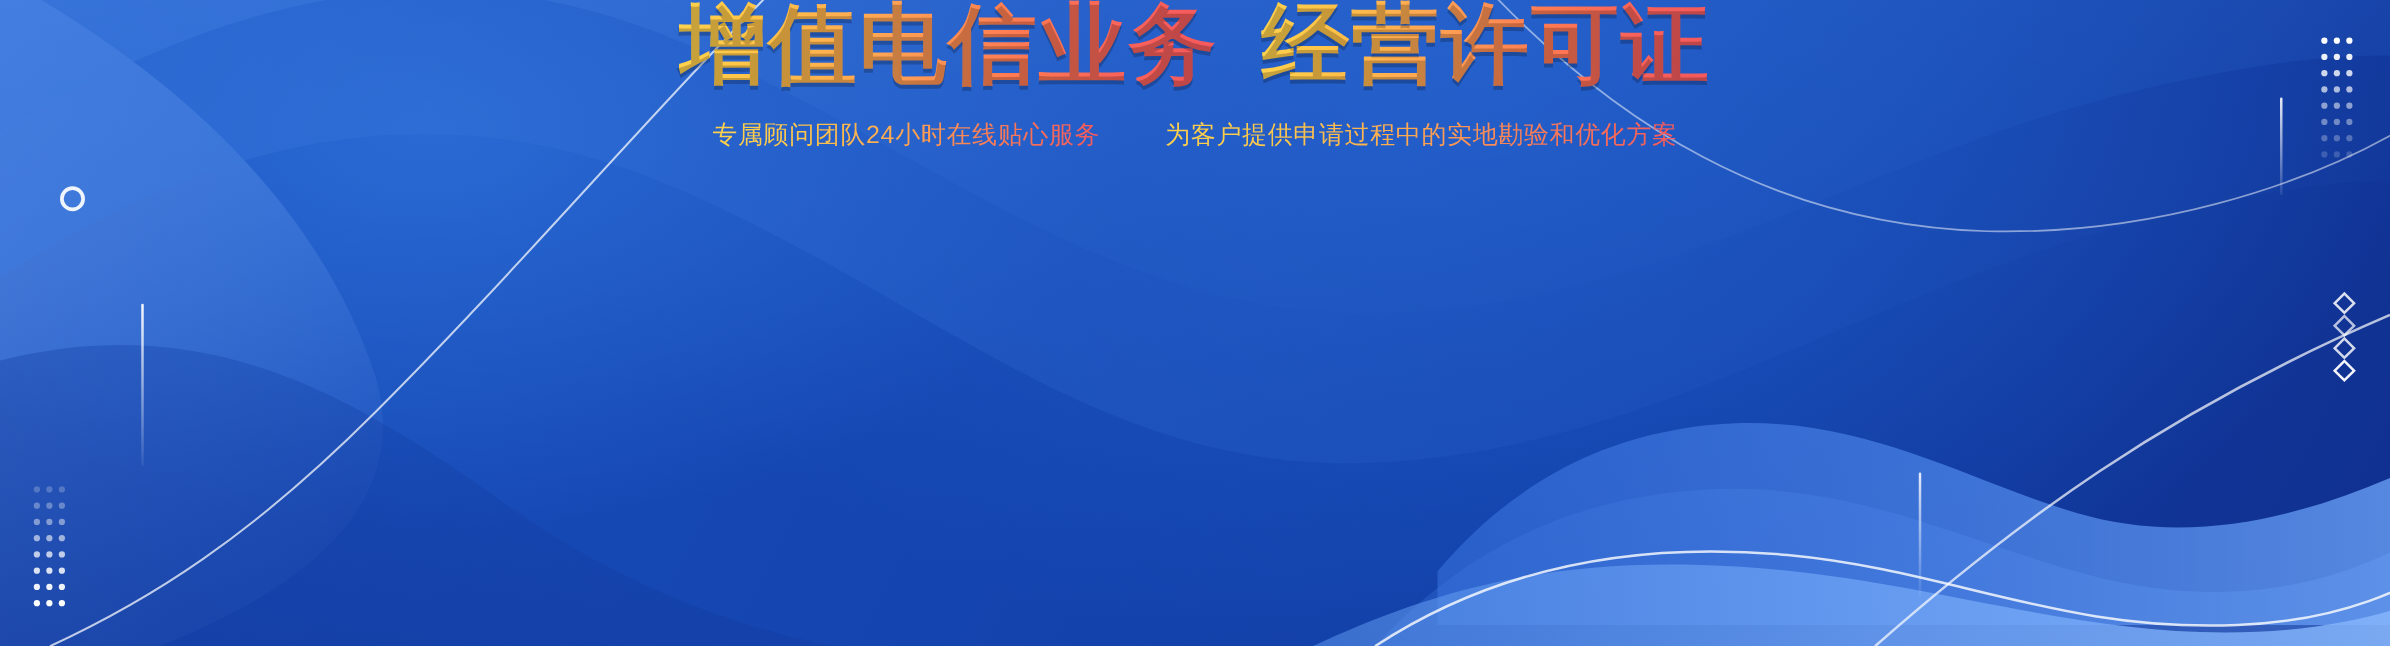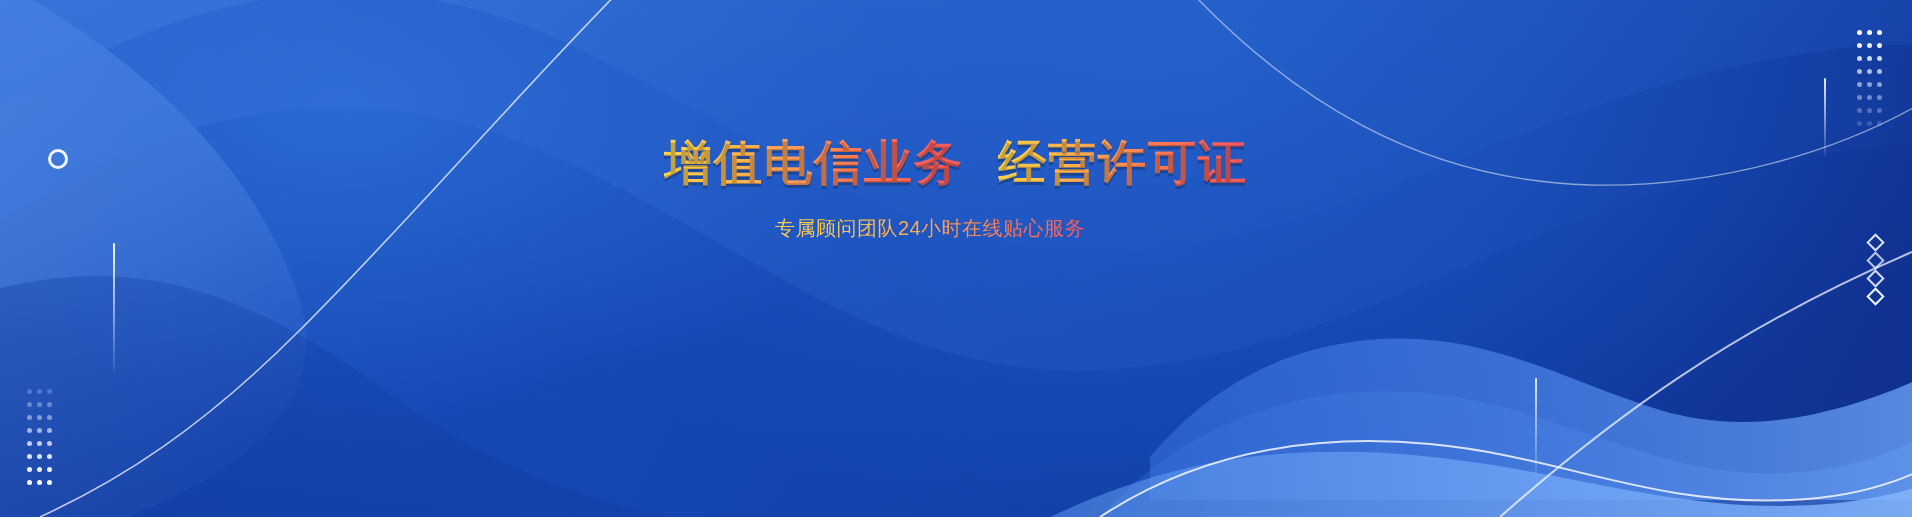--- a/index.html
+++ b/index.html
@@ -119,28 +119,26 @@
     top: 0;
     height: 100%;
     display: flex;
     flex-direction: column;
     align-items: center;
     justify-content: flex-start;
     z-index: 5;
   }
 
   .headline {
-    margin-top: 142px;
-    font-size: 48px;
+    font-size: 70px;
     line-height: 1.0;
     font-weight: bold;
     letter-spacing: 2px;
     white-space: nowrap;
     text-shadow: 0 3px 0 rgba(0,0,0,0.22);
-    font-family: Liberation Mono, monospace;
   }
   .headline .seg {
     background-image: linear-gradient(95deg, #ffd34d 0%, #ffc247 16%, #ffa454 38%, #ff7b52 62%, #f9625a 82%, #f4585c 100%);
     -webkit-background-clip: text;
     background-clip: text;
     color: transparent;
     -webkit-text-fill-color: transparent;
   }
   .headline .gap {
     display: inline-block;
@@ -322,16 +320,17 @@
   <div class="content">
 
     <div class="headline">
       <span class="seg">增值电信业务</span><span class="gap"></span><span class="seg">经营许可证</span>
     </div>
 
     <div class="subtitle">
       <span class="sub-seg">专属顾问团队24小时在线贴心服务</span>
         <span class="sub-gap"></span>
         <span class="sub-gap"></span>
+        <span class="sub-seg">为客户提供申请过程中的实地勘验和优化方案</span>
     </div>
 
   </div>
 </div>
 
 </body></html>

